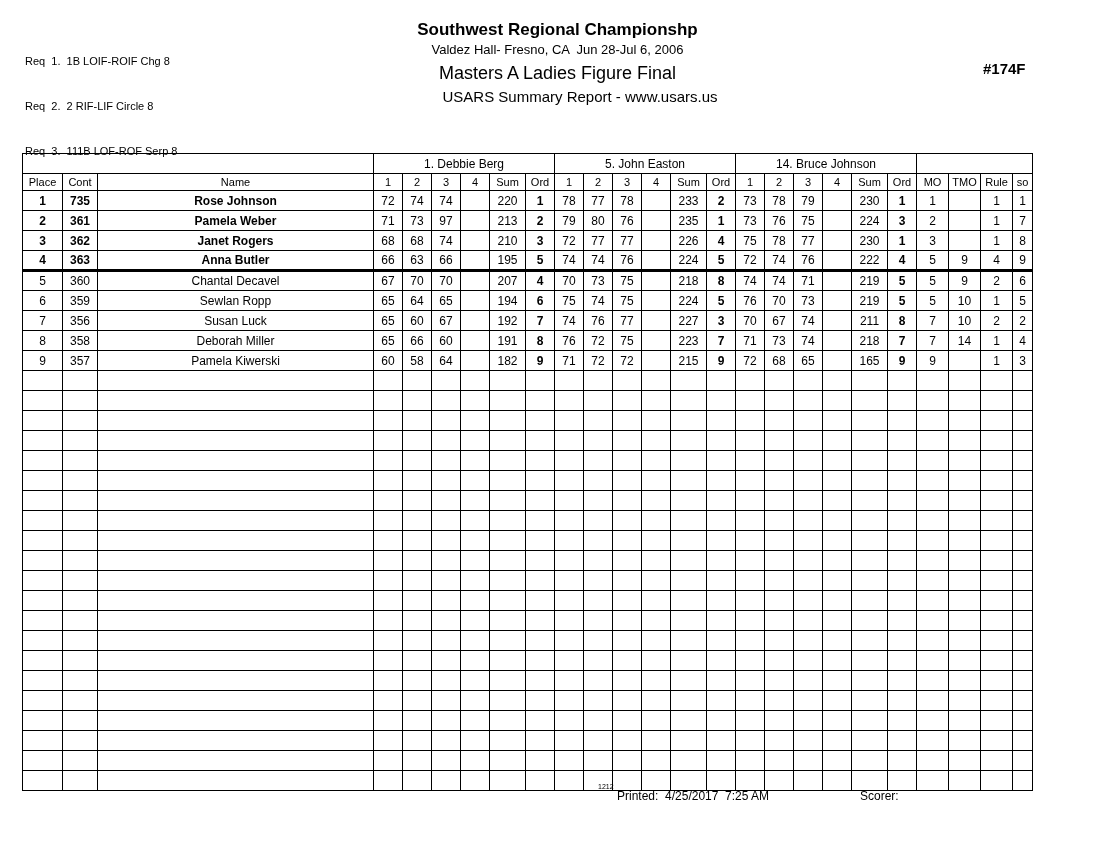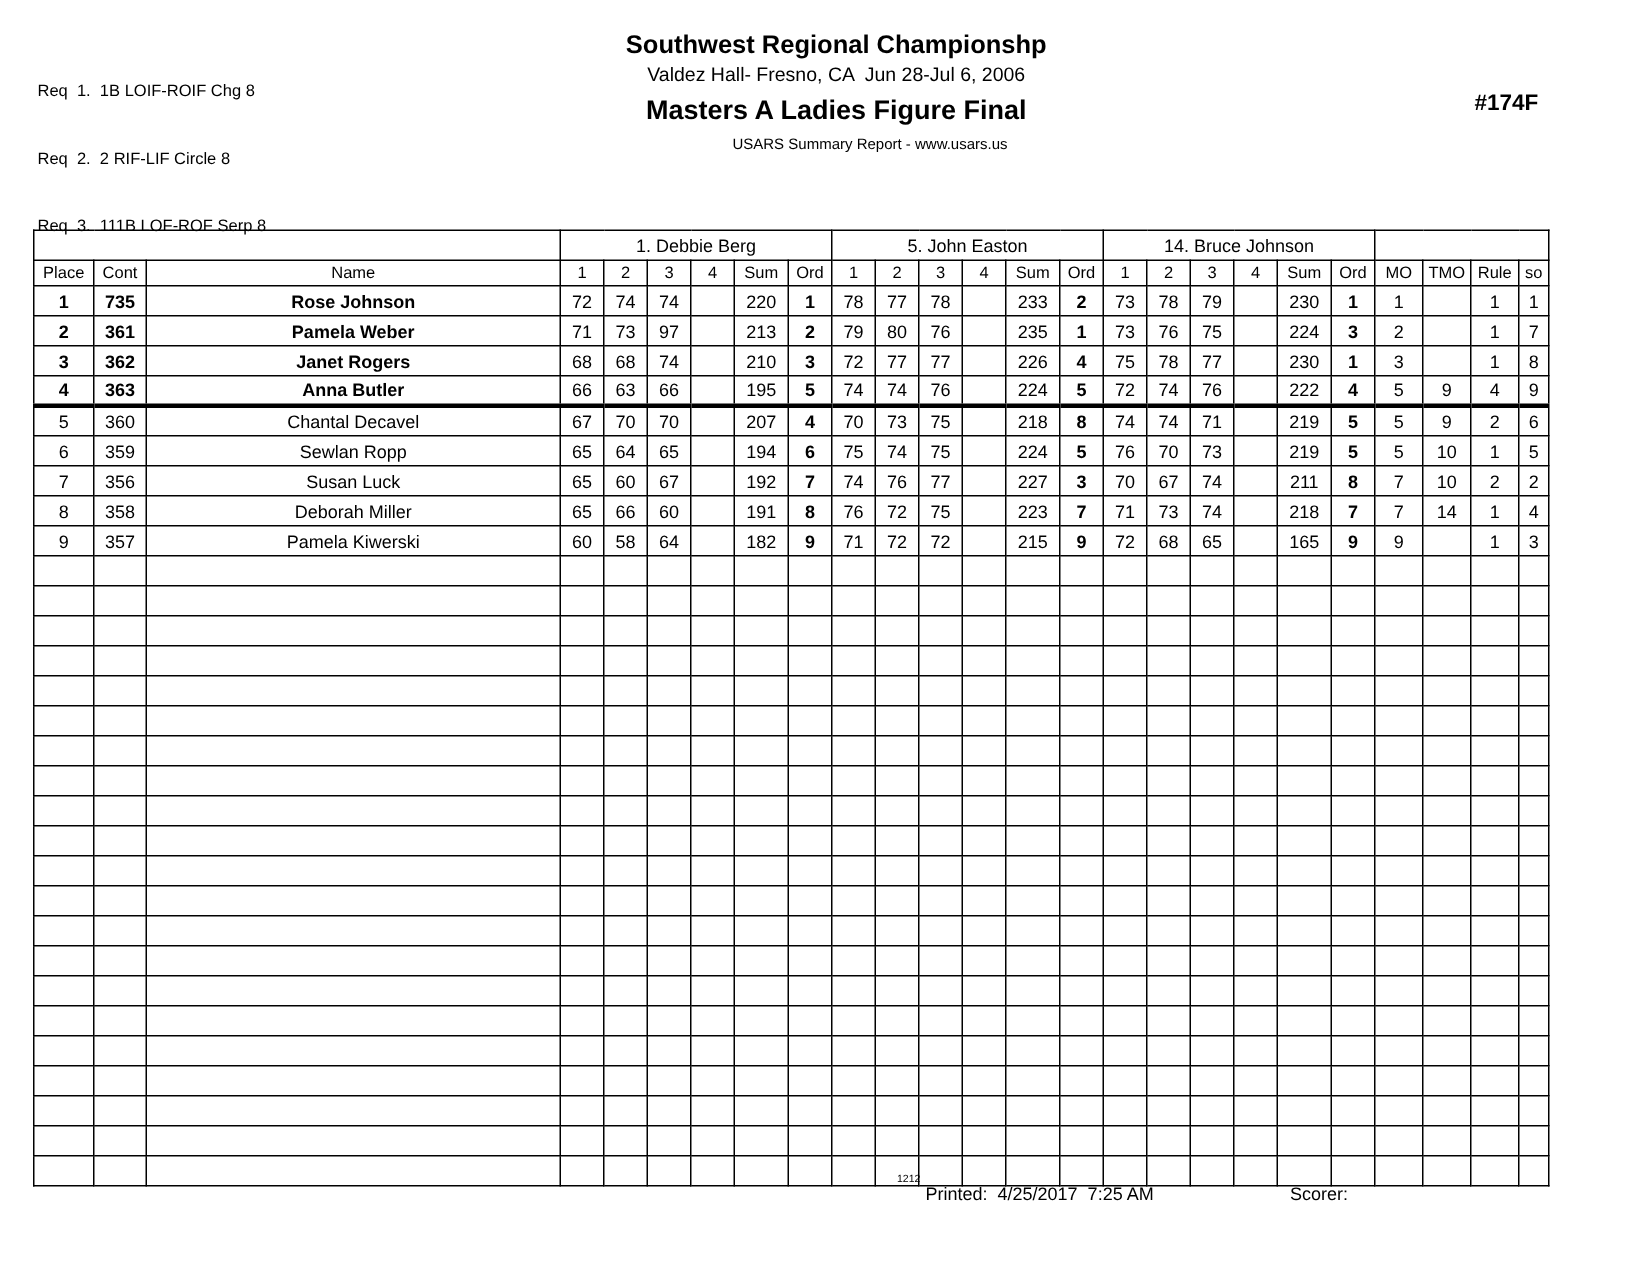--- a/index.html
+++ b/index.html
@@ -9,22 +9,22 @@
     font-family:"Liberation Sans", sans-serif; color:#000;
   }
   .page { position:absolute; left:0; top:0; width:1100px; height:850px; background:#fff; }
 
   .req-block { position:absolute; left:25px; top:24px; font-size:11px; line-height:15px; white-space:pre; }
   .event-number { position:absolute; left:983px; top:24px; font-size:15px; font-weight:bold;margin-top:36px; }
 
   .title-block { position:absolute; left:0; top:20px; width:1100px; text-align:center;padding-left:15px; }
   .event-title { font-size:17px; font-weight:bold; line-height:20px; }
   .venue-line { font-size:13px; line-height:19px; white-space:pre; }
-  .division-title { font-size:18px; font-weight:bold; line-height:24px; margin-top:2px; }
-  .report-title { font-size:10px; line-height:21px; margin-top:1px;margin-left:45px; }
+  .division-title { font-size:18px; font-weight:normal; line-height:24px; margin-top:2px; }
+  .report-title { font-size:15px; line-height:21px; margin-top:1px;margin-left:45px; }
 
   table.results { position:absolute; left:22px; top:153px; border-collapse:collapse; table-layout:fixed; }
   table.results td {
     border:1px solid #000; height:20px; font-size:12px;
     text-align:center; padding:0; overflow:hidden; white-space:nowrap; vertical-align:middle;
   }
   td.noborder { border:none; background:transparent; }
   td.judge-name { height:18px; font-size:11px; text-align:left; padding-left:4px; }
   tr.header-row td { height:17px; font-size:11px; font-weight:normal; }
   td.hl { text-align:left; padding-left:3px;margin-left:36px; }

